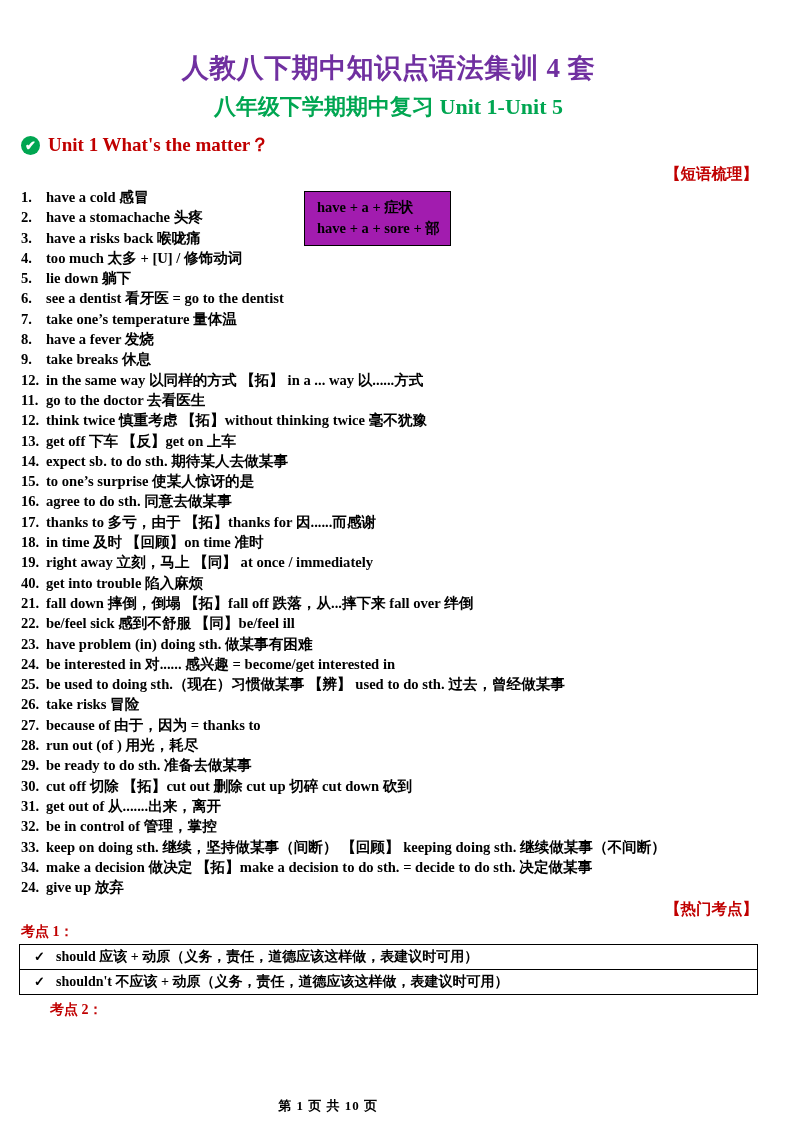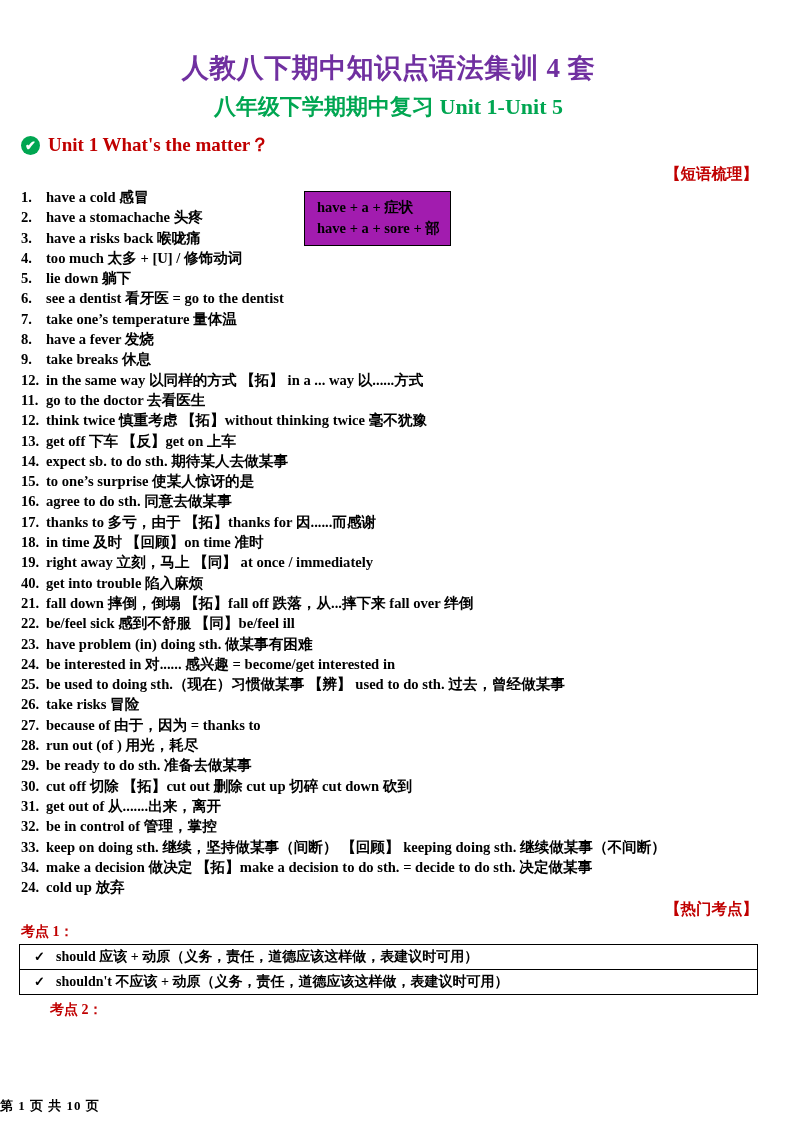--- a/index.html
+++ b/index.html
@@ -113,21 +113,21 @@
     font-size: 14px;
     font-weight: bold;
   }
   .table-row + .table-row { border-top: 1px solid #000; }
   .tick { font-size: 13px; width: 14px; display: inline-block; }
   .footer {
     position: absolute;
     bottom: 18px;
     left: 0;
     width: 656px;
-    text-align: left;
+    text-align: center;
     font-size: 13px;
     font-weight: bold;
     letter-spacing: 1px;
   }
 </style>
 </head>
 <body>
 
 <div class="page">
 
@@ -174,21 +174,21 @@
       <li><span class="num">25.</span><span>be used to doing sth.（现在）习惯做某事 【辨】 used to do sth. 过去，曾经做某事</span></li>
       <li><span class="num">26.</span><span>take risks  冒险</span></li>
       <li><span class="num">27.</span><span>because of  由于，因为  = thanks to</span></li>
       <li><span class="num">28.</span><span>run out (of )  用光，耗尽</span></li>
       <li><span class="num">29.</span><span>be ready to do sth.  准备去做某事</span></li>
       <li><span class="num">30.</span><span>cut off  切除  【拓】cut out  删除   cut up  切碎     cut down  砍到</span></li>
       <li><span class="num">31.</span><span>get out of  从.......出来，离开</span></li>
       <li><span class="num">32.</span><span>be in control of  管理，掌控</span></li>
       <li><span class="num">33.</span><span>keep on doing sth. 继续，坚持做某事（间断） 【回顾】 keeping doing sth. 继续做某事（不间断）</span></li>
       <li><span class="num">34.</span><span>make a decision  做决定 【拓】make a decision to do sth. = decide to do sth.  决定做某事</span></li>
-      <li><span class="num">24.</span><span>cold up  放弃</span></li>
+      <li><span class="num">24.</span><span>give up  放弃</span></li>
     </ol>
 
   <div class="section-label">【热门考点】</div>
   <div class="kaodian-label">考点 1：</div>
 
   <div class="table-box" id="rule-box">
       <div class="table-row">
         <span class="tick">✓</span>
         <span>should  应该 + 动原（义务，责任，道德应该这样做，表建议时可用）</span>
       </div>

